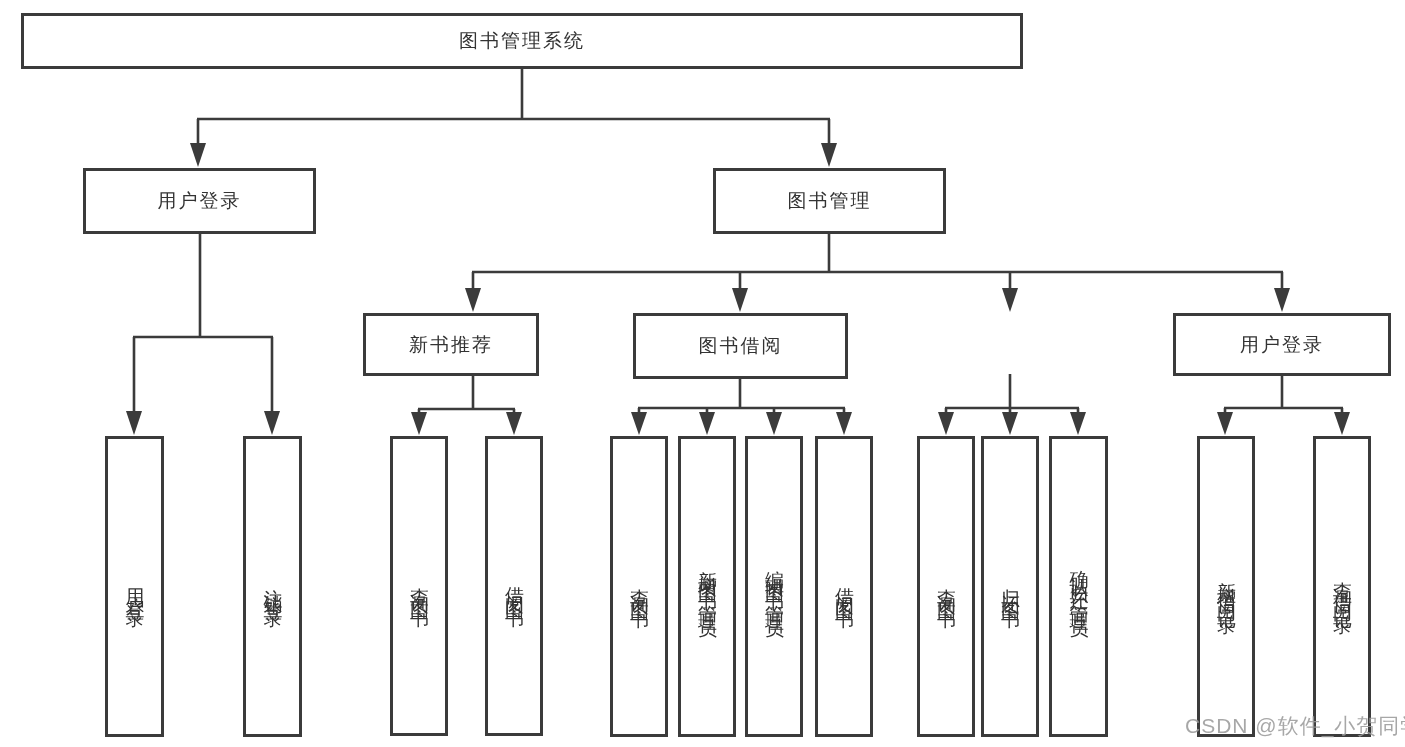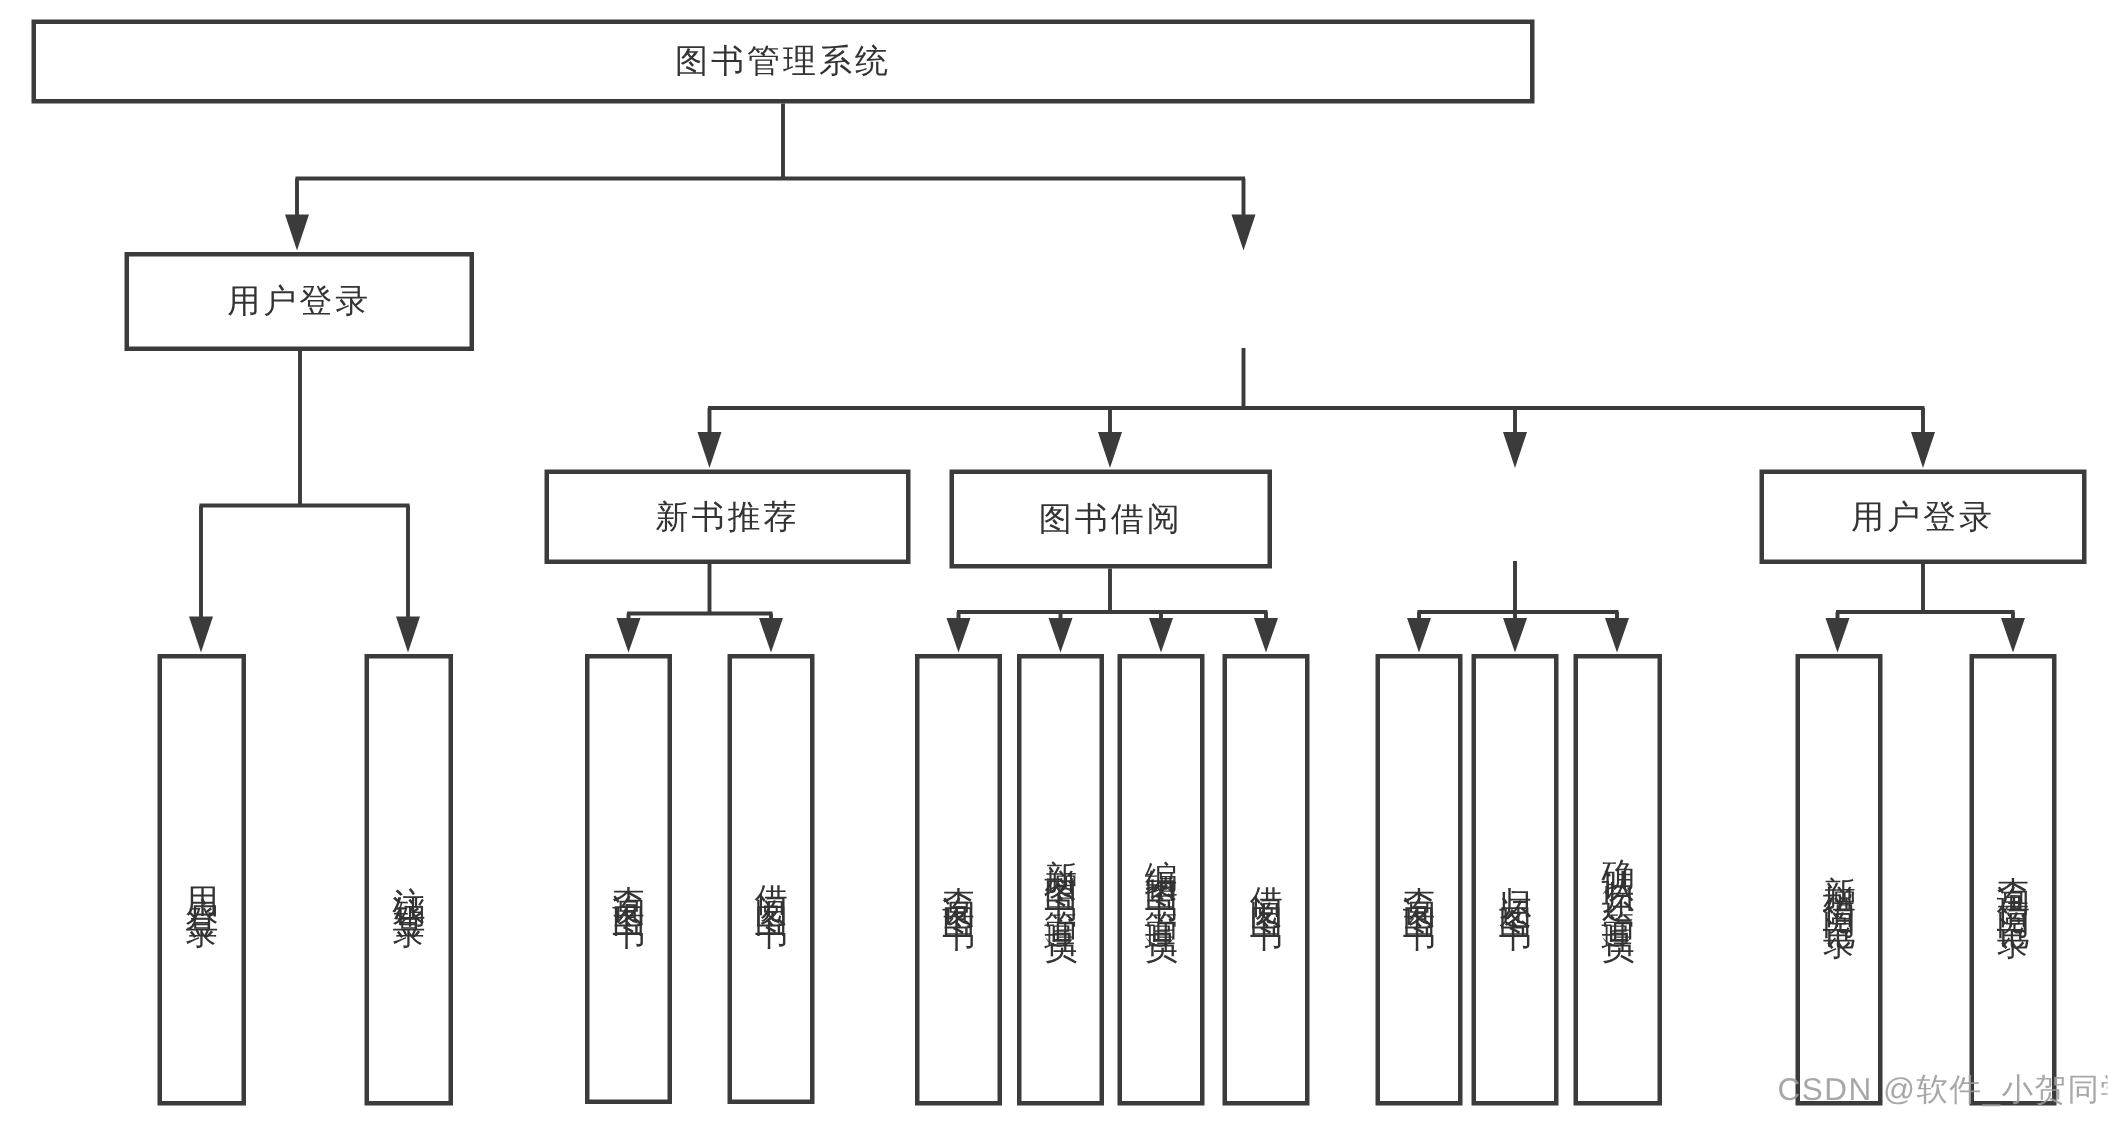--- a/index.html
+++ b/index.html
@@ -6,32 +6,32 @@
   html,body { background:#ffffff; }
   body {
     width:1405px; height:747px; position:relative; overflow:hidden;
     font-family:"Liberation Sans", sans-serif; color:#333333;
   }
   .stage { position:absolute; left:0; top:0; width:1405px; height:747px; }
   svg.connectors { position:absolute; left:0; top:0; z-index:1; }
   .box {
     position:absolute; background:#ffffff; border:3px solid #3b3b3b;
     display:flex; align-items:center; justify-content:center;
-    font-size:22px; letter-spacing:2px; z-index:2; text-align:center;
+    font-size:19px; letter-spacing:2px; z-index:2; text-align:center;
     white-space:nowrap;
   }
   .vbox {
     writing-mode:vertical-rl; text-orientation:mixed;
     letter-spacing:7px; line-height:1.1; white-space:normal;
   }
   
   #n-root        { left:21px;  top:13px;  width:1002px; height:56px; }
   #n-userlogin   { left:83px;  top:168px; width:233px;  height:66px; }
   #n-bookmgmt    { left:713px; top:168px; width:233px;  height:66px; }
-  #n-newbooks    { left:363px; top:313px; width:244px;  height:63px; }
+  #n-newbooks    { left:363px; top:313px; width:176px;  height:63px; }
   #n-borrow      { left:633px; top:313px; width:215px;  height:66px; }
   #n-current     { left:903px; top:313px; width:215px;  height:63px; }
   #n-records     { left:1173px;top:313px; width:218px;  height:63px; }
   #l-userlogin   { left:105px; top:436px; width:59px;  height:301px; }
   #l-logout      { left:243px; top:436px; width:59px;  height:301px; }
   #l-nb-query    { left:390px; top:436px; width:58px;  height:300px; }
   #l-nb-borrow   { left:485px; top:436px; width:58px;  height:300px; }
   #l-bb-query    { left:610px; top:436px; width:58px;  height:301px; }
   #l-bb-add      { left:678px; top:436px; width:58px;  height:301px; }
   #l-bb-edit     { left:745px; top:436px; width:58px;  height:301px; }
@@ -98,20 +98,21 @@
     <g>
       <path d="M1282 374 L1282 408 M1224 408 L1343 408 M1225 408 L1225 418 M1342 408 L1342 418"></path>
       <polygon points="1217,412 1233,412 1225,435" fill="#3b3b3b" stroke="none"></polygon>
       <polygon points="1334,412 1350,412 1342,435" fill="#3b3b3b" stroke="none"></polygon>
     </g>
   </svg>
 
   <div class="box" id="n-root">图书管理系统</div>
 
   <div class="box" id="n-userlogin">用户登录</div>
+  <div class="box" id="n-bookmgmt">图书管理</div>
 
   <div class="box" id="n-newbooks">新书推荐</div>
   <div class="box" id="n-borrow">图书借阅</div>
   <div class="box" id="n-records">用户登录</div>
 
   <div class="box vbox" id="l-userlogin">用户登录</div>
   <div class="box vbox" id="l-logout">注销登录</div>
 
   <div class="box vbox" id="l-nb-query">查询图书</div>
   <div class="box vbox" id="l-nb-borrow">借阅图书</div>

